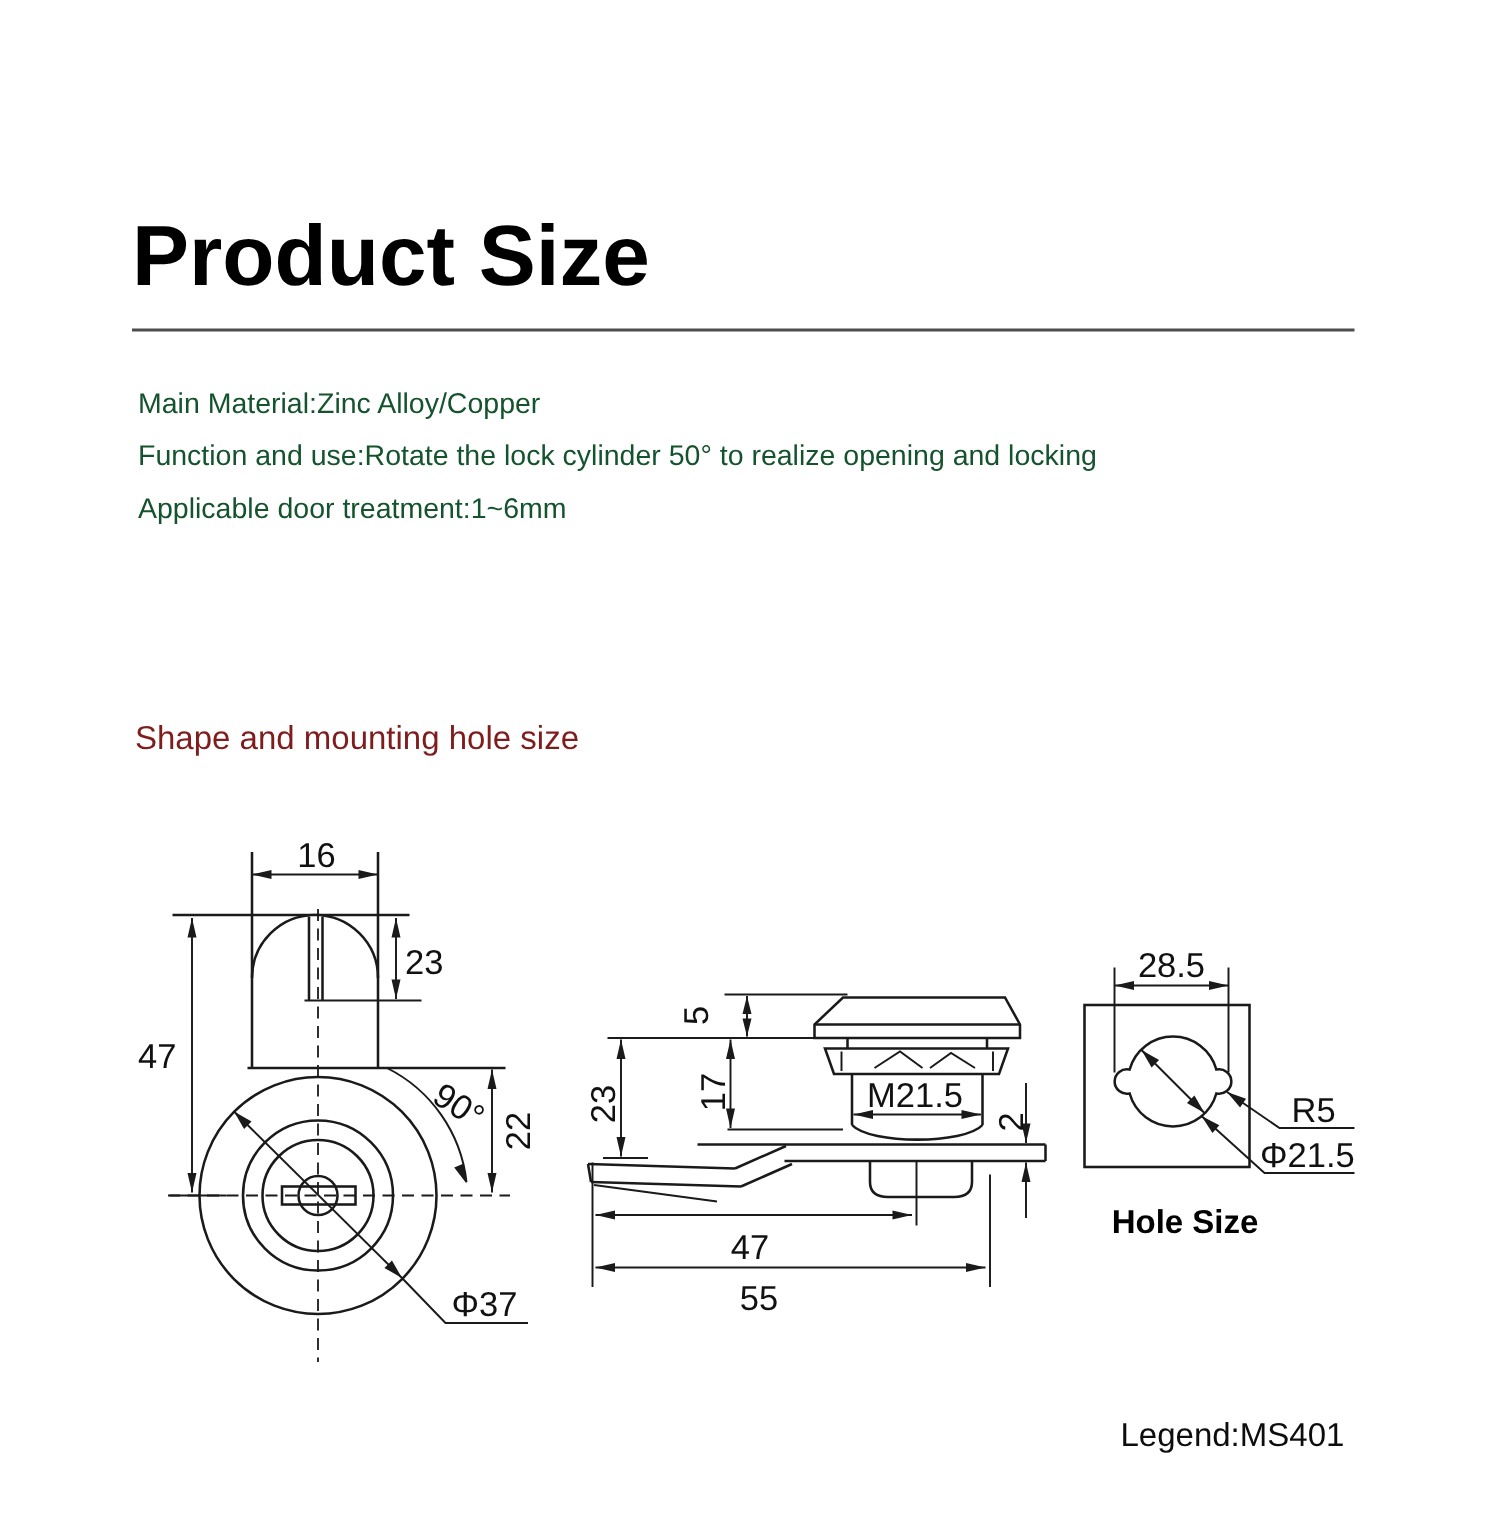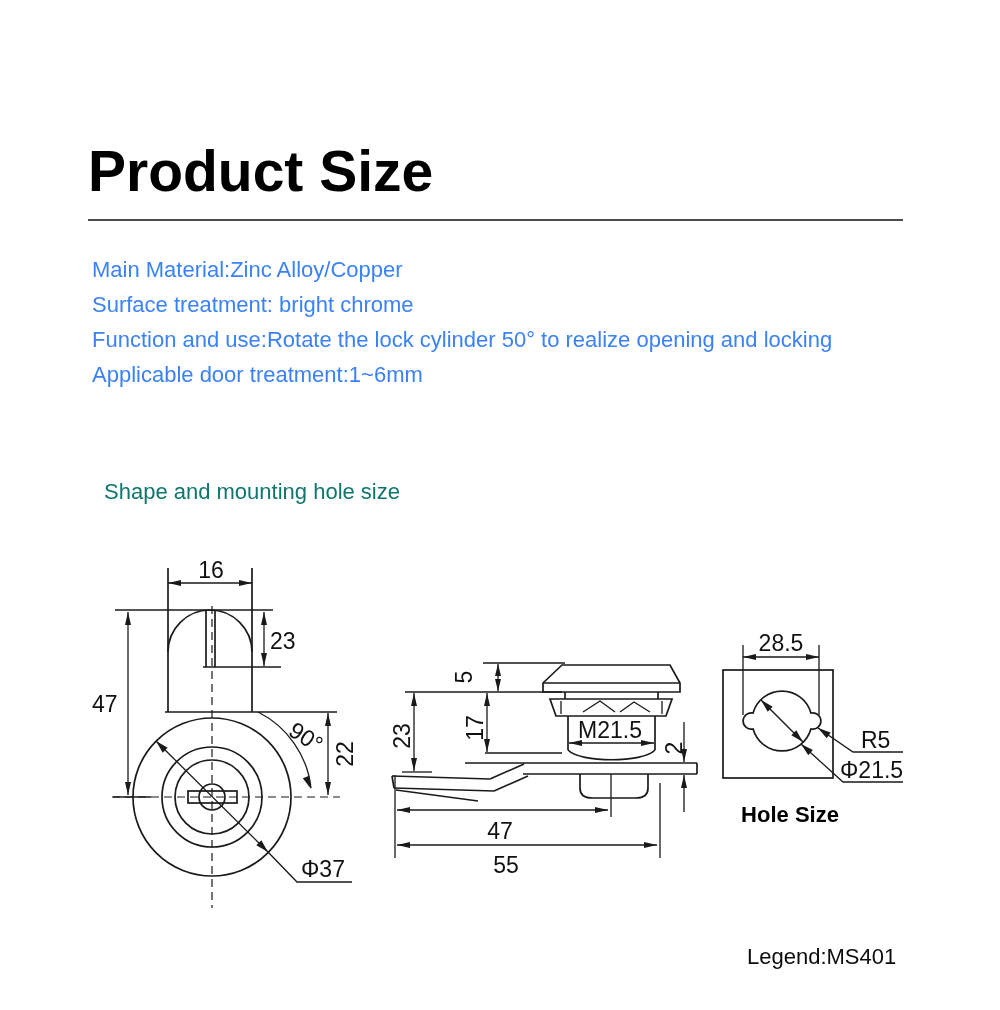--- a/index.html
+++ b/index.html
@@ -1,43 +1,42 @@
 <!DOCTYPE html>
 <html><head>
 <meta charset="utf-8">
 <style>
   html,body{margin:0;padding:0;background:#fff;}
   #page{position:relative;width:903px;height:1010px;background:#ffffff;overflow:hidden;
         font-family:"Liberation Sans",sans-serif;color:#111;}
   #title{position:absolute;left:88px;top:138px;font-size:57px;font-weight:700;
          letter-spacing:0px;color:#000;}
   #rule{position:absolute;left:88px;top:219px;width:824px;height:2px;background:#4d4d4d;}
-  #specs{position:absolute;left:92px;top:252px;font-size:22px;line-height:35px;color:#3b82f6;}
-  #section-heading{position:absolute;left:104px;top:479px;font-size:22px;color:#0f766e;}
+  #specs{position:absolute;left:92px;top:252px;font-size:19px;line-height:35px;color:#14532d;}
+  #section-heading{position:absolute;left:90px;top:479px;font-size:22px;color:#7f1d1d;}
   #legend{position:absolute;left:747px;top:944px;font-size:22px;color:#0d0d0d;}
   #drawings{position:absolute;left:80px;top:540px;}
   .ln{stroke:#1a1a1a;stroke-width:1.7;fill:none;stroke-linecap:butt;}
   .thin{stroke:#1a1a1a;stroke-width:1.3;fill:none;}
   .cl{stroke:#1a1a1a;stroke-width:1.2;fill:none;stroke-dasharray:8 5;}
   .wh{fill:#ffffff;stroke:#1a1a1a;stroke-width:1.7;}
   .ah{fill:#1a1a1a;stroke:none;}
   .dt{font-family:"Liberation Sans",sans-serif;font-size:23px;fill:#111;}
   .dtb{font-family:"Liberation Sans",sans-serif;font-size:22px;font-weight:700;fill:#000;}
 </style>
 </head>
 <body>
 
 <div id="page">
 
   <div id="title">Product Size</div>
   <div id="rule"></div>
 
   <div id="specs">
     <div>Main Material:Zinc Alloy/Copper</div>
-    <div>Surface treatment: bright chrome</div>
     <div>Function and use:Rotate the lock cylinder 50° to realize opening and locking</div>
     <div>Applicable door treatment:1~6mm</div>
   </div>
 
   <div id="section-heading">Shape and mounting hole size</div>
 
   <svg id="drawings" width="900" height="380" viewBox="80 540 900 380" xmlns="http://www.w3.org/2000/svg">
 
     <g>
 

